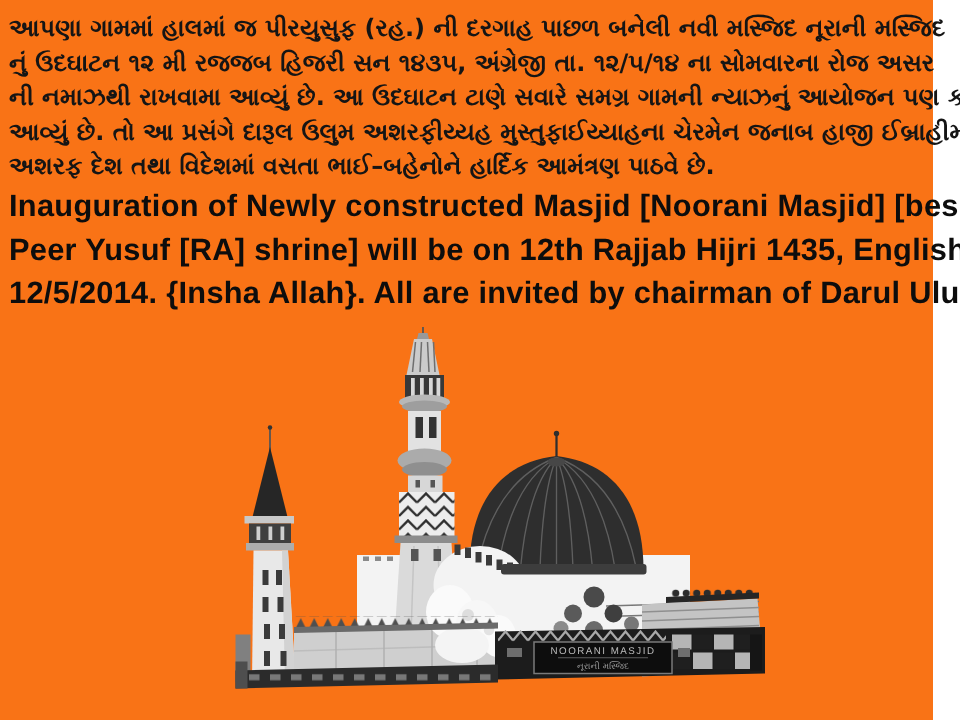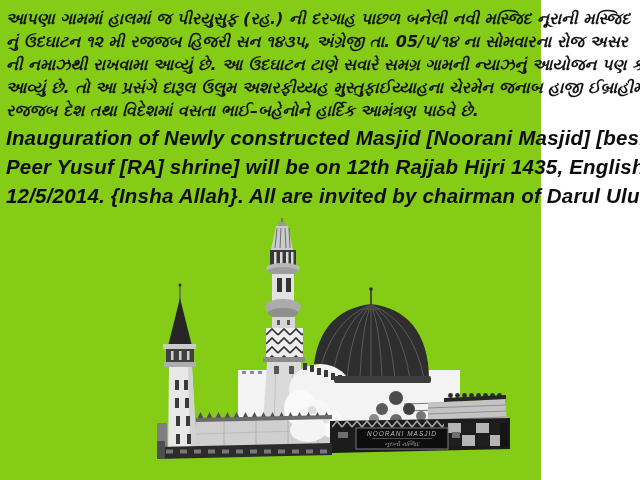--- a/index.html
+++ b/index.html
@@ -1,39 +1,39 @@
 <!DOCTYPE html>
 <html><head>
 <meta charset="utf-8">
 <style>
   html,body{margin:0;padding:0;}
   body{width:640px;height:480px;background:#ffffff;overflow:hidden;position:relative;
        font-family:"Liberation Sans", sans-serif;}
-  .page{position:absolute;left:0;top:0;width:541px;height:480px;background:#84cc16;font-style:italic;}
+  .page{position:absolute;left:0;top:0;width:622px;height:480px;background:#f97316;}
   .text-block{position:absolute;left:6px;top:7px;width:630px;color:#111111;}
   .guj-line{font-family:"DejaVu Sans", sans-serif;font-size:16px;line-height:23px;
             font-weight:600;white-space:nowrap;color:#151515;}
   .eng-block{margin-top:1px;}
   .eng-line{font-family:"Liberation Sans", sans-serif;font-weight:bold;font-size:20.5px;
             line-height:29px;letter-spacing:0.2px;white-space:nowrap;color:#0d0d0d;}
   .mosque-wrap{position:absolute;left:0;top:218px;width:640px;height:262px;}
   svg{display:block;}
 </style>
 </head>
 <body>
 
 <div class="page">
 
   <div class="text-block">
     <div class="guj-block">
       <div class="guj-line">આપણા ગામમાં હાલમાં જ પીરયુસુફ (રહ.) ની દરગાહ પાછળ બનેલી નવી મસ્જિદ નૂરાની મસ્જિદ</div>
-      <div class="guj-line">નું ઉદઘાટન ૧૨ મી રજજબ હિજરી સન ૧૪૩૫, અંગ્રેજી તા. 05/૫/૧૪ ના સોમવારના રોજ અસર</div>
+      <div class="guj-line">નું ઉદઘાટન ૧૨ મી રજજબ હિજરી સન ૧૪૩૫, અંગ્રેજી તા. ૧૨/૫/૧૪ ના સોમવારના રોજ અસર</div>
       <div class="guj-line">ની નમાઝથી રાખવામા આવ્યું છે. આ ઉદઘાટન ટાણે સવારે સમગ્ર ગામની ન્યાઝનું આયોજન પણ કરવામાં</div>
       <div class="guj-line">આવ્યું છે. તો આ પ્રસંગે દારૂલ ઉલુમ અશરફીય્યહ મુસ્તુફાઈય્યાહના ચેરમેન જનાબ હાજી ઈબ્રાહીમ સાહેબ</div>
-      <div class="guj-line">રજજબ દેશ તથા વિદેશમાં વસતા ભાઈ–બહેનોને હાર્દિક આમંત્રણ પાઠવે છે.</div>
+      <div class="guj-line">અશરફ દેશ તથા વિદેશમાં વસતા ભાઈ–બહેનોને હાર્દિક આમંત્રણ પાઠવે છે.</div>
     </div>
     <div class="eng-block">
       <div class="eng-line">Inauguration of Newly constructed Masjid [Noorani Masjid] [beside of</div>
       <div class="eng-line">Peer Yusuf [RA] shrine] will be on 12th Rajjab Hijri 1435, English Era</div>
       <div class="eng-line">12/5/2014. {Insha Allah}. All are invited by chairman of Darul Ulum</div>
     </div>
   </div>
 
   <div class="mosque-wrap">
     <svg width="640" height="262" viewBox="0 0 640 262">

